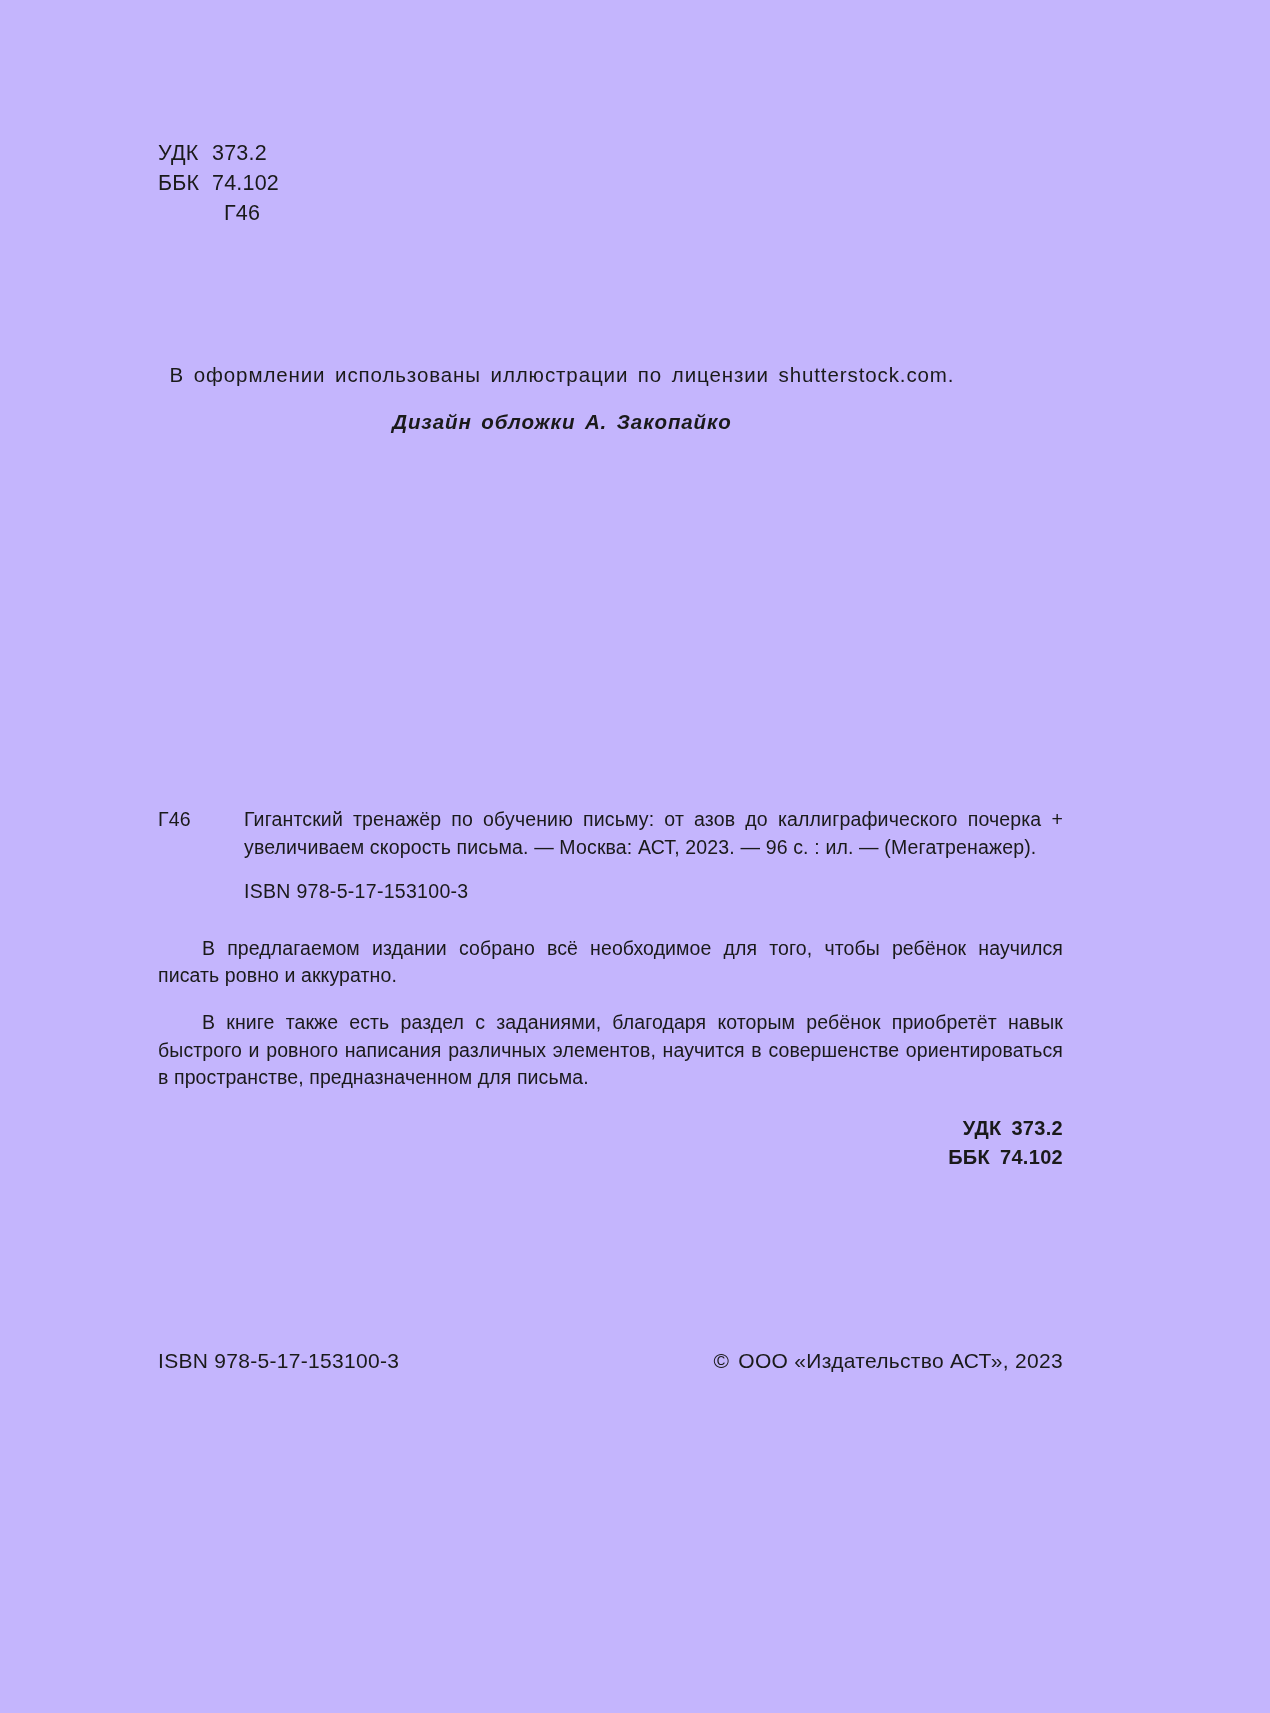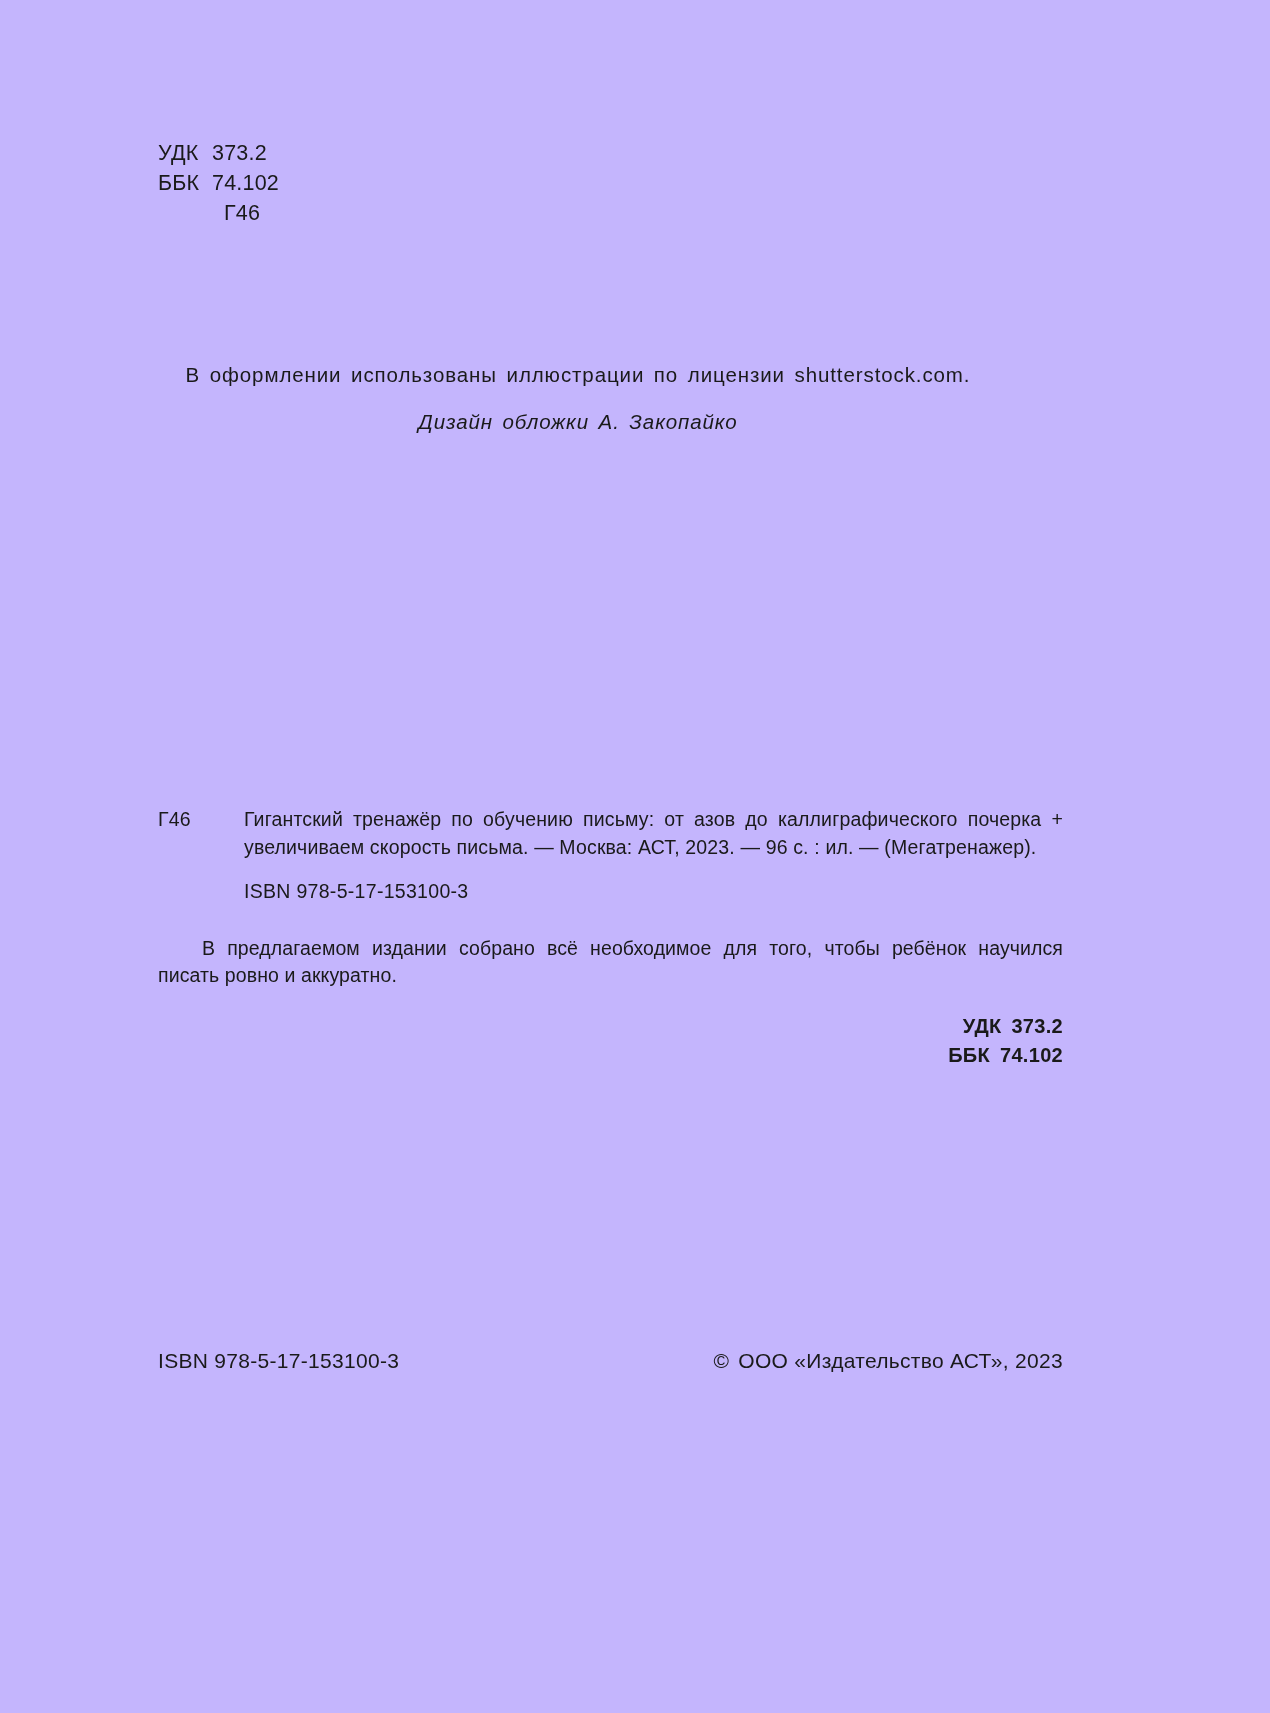--- a/index.html
+++ b/index.html
@@ -36,40 +36,41 @@
     width: 54px;
   }
   .class-value { display: inline-block; }
   .class-row.indent {
     padding-left: 66px;
   }
 
   
   .credits {
     position: absolute;
-    left: 16px;
+    left: 0;
     top: 360px;
     width: 1124px;
     text-align: center;
   }
   .credit-line-1 {
     font-size: 20.5px;
     line-height: 30px;
     letter-spacing: 0.9px;
     word-spacing: 3px;
     color: #1a1a1a;
   }
   .credit-line-2 {
     margin-top: 17px;
     font-size: 20.5px;
     line-height: 30px;
     font-style: italic;
     letter-spacing: 0.9px;
     word-spacing: 3px;
     color: #1a1a1a;
+    font-weight: bold;
   }
 
   
   .cip {
     position: absolute;
     left: 158px;
     top: 806px;
     width: 905px;
     font-size: 19.5px;
     line-height: 27.5px;
@@ -158,20 +159,21 @@
   <div class="cip">
 
     <div class="cip-head">
       <span class="cip-head-sigil">Г46</span><b>Гигантский</b><span> тренажёр по обучению письму: от азов до каллиграфического почерка + увеличиваем скорость письма. — Москва: АСТ, 2023. — 96 с. : ил. — (Мегатренажер).</span>
     </div>
 
     <div class="cip-isbn">ISBN 978-5-17-153100-3</div>
 
     <div style="margin-top:29px;">
       <p class="cip-para">В предлагаемом издании собрано всё необходимое для того, чтобы ребёнок научился писать ровно и аккуратно.</p>
+      <p class="cip-para">В книге также есть раздел с заданиями, благодаря которым ребёнок приобретёт навык быстрого и ровного написания различных элементов, научится в совершенстве ориентироваться в пространстве, предназначенном для письма.</p>
     </div>
 
     <div class="cip-codes">
       <div>
         <span class="code-label">УДК</span><span class="code-value">373.2</span>
       </div>
       <div>
         <span class="code-label">ББК</span><span class="code-value">74.102</span>
       </div>
     </div>

